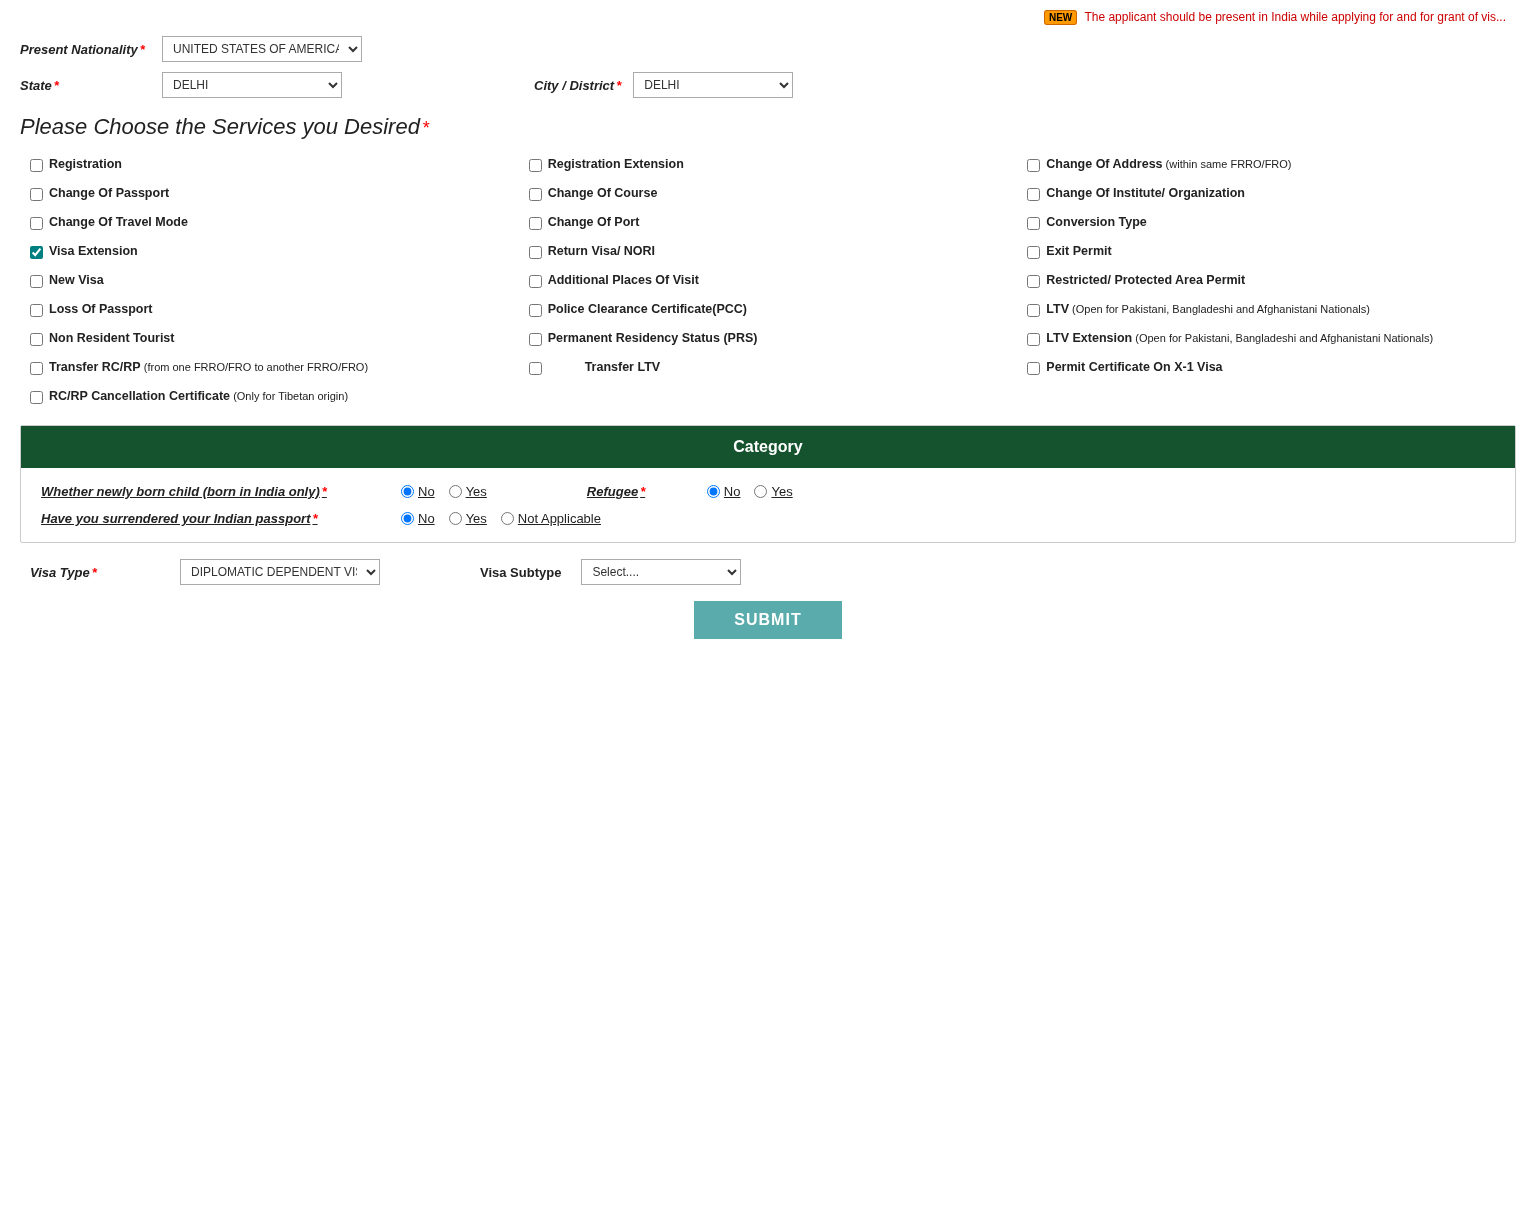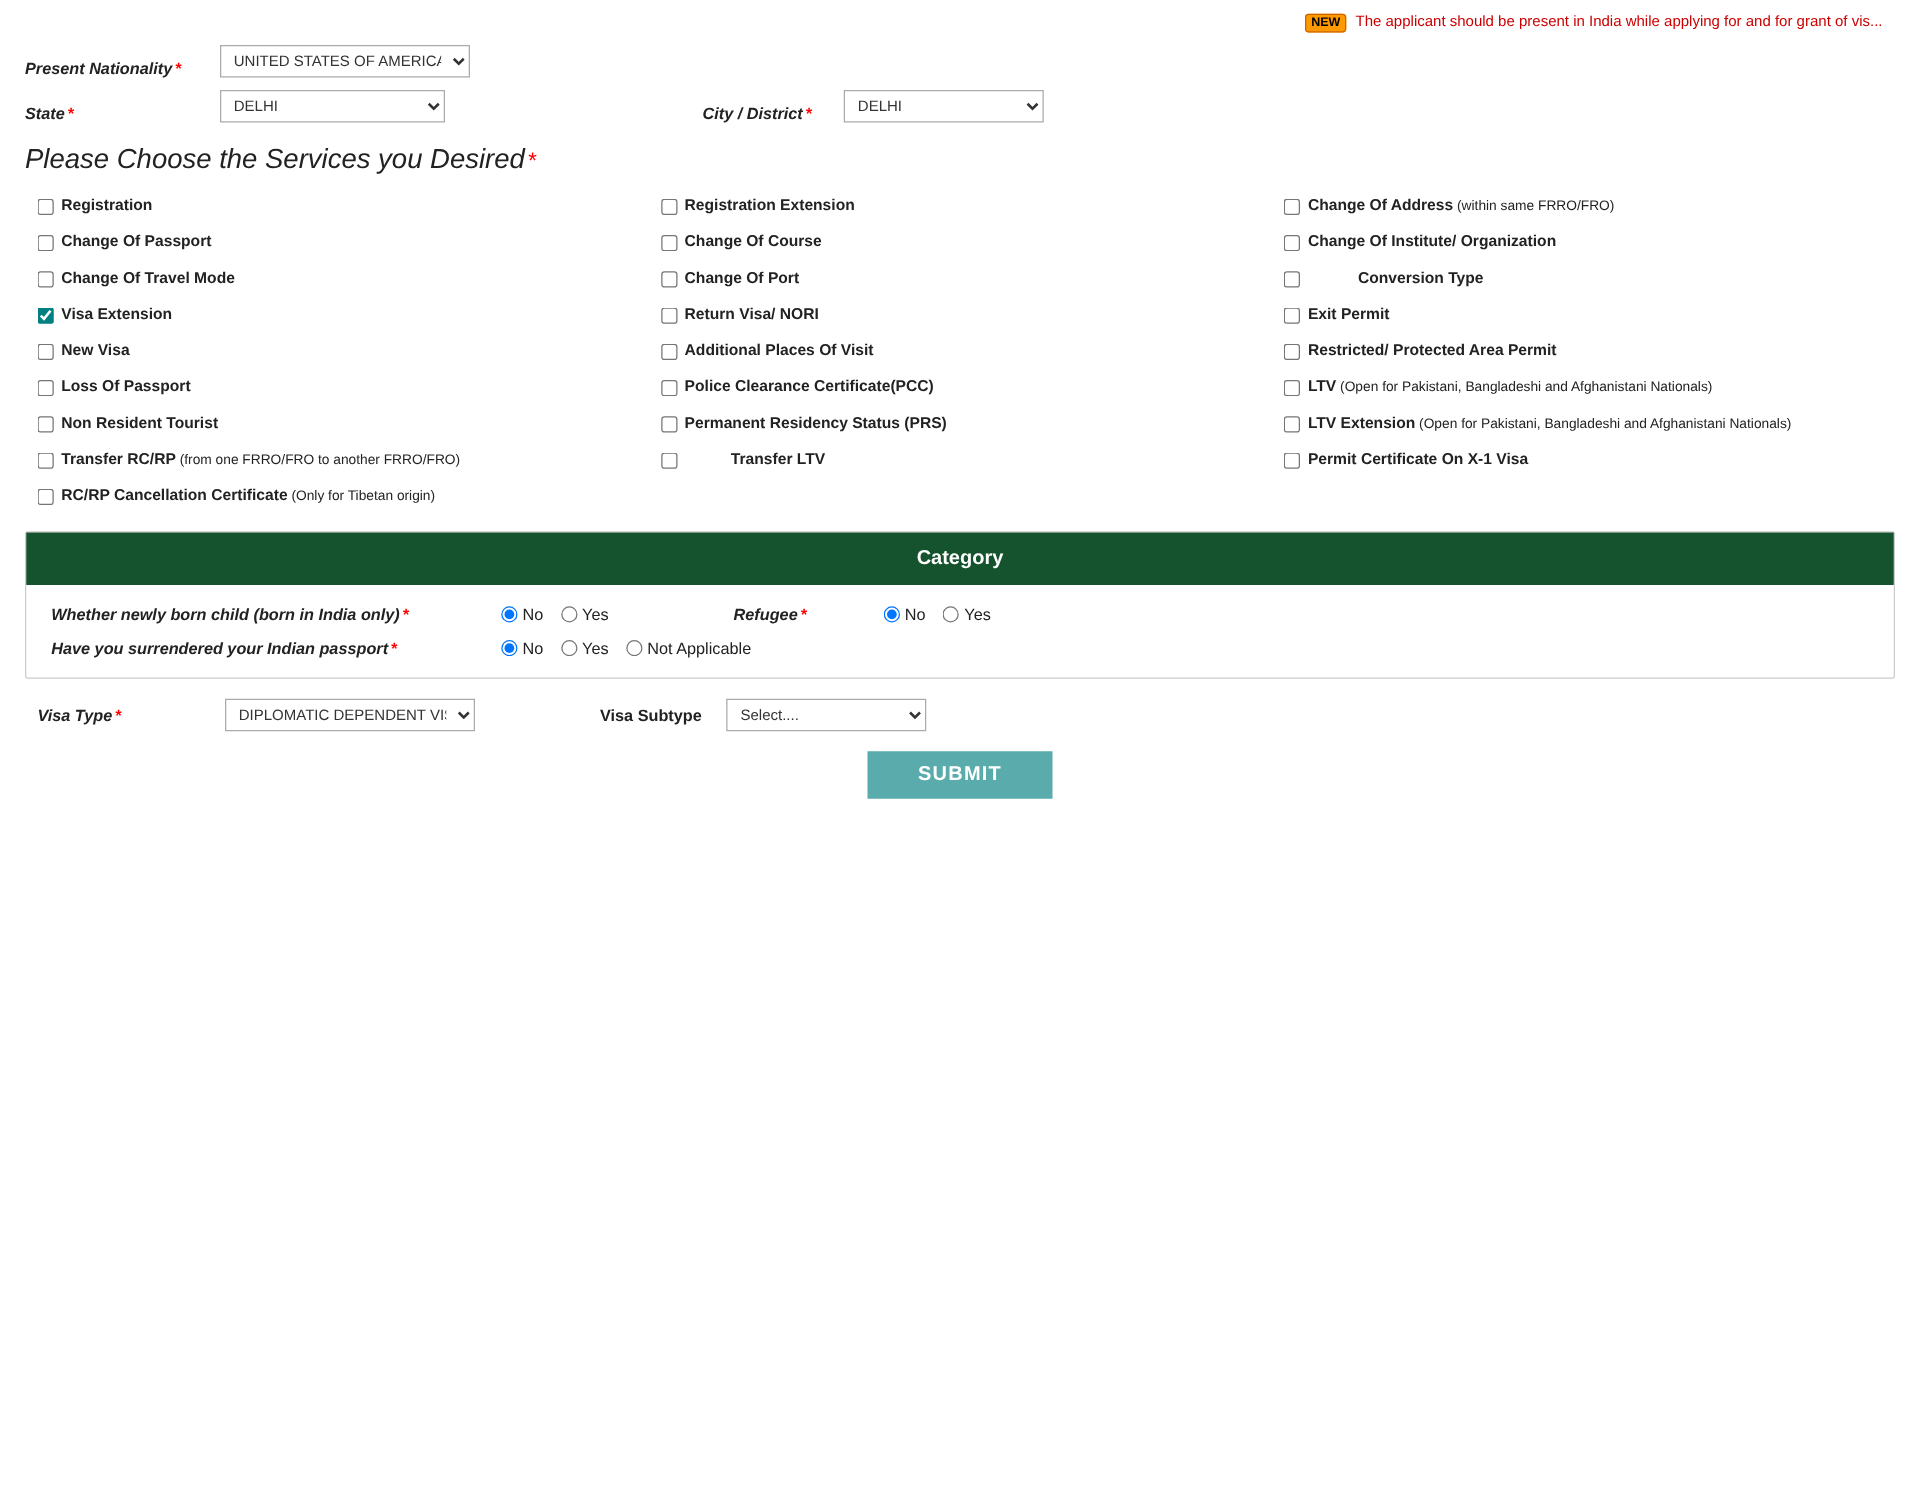--- a/index.html
+++ b/index.html
@@ -22,23 +22,23 @@
       color: #000;
       font-weight: bold;
       font-size: 10px;
       padding: 1px 4px;
       border-radius: 3px;
       margin-right: 4px;
       border: 1px solid #c60;
     }
     .form-row {
       display: flex;
-      align-items: flex-end;
+      align-items: center;
       margin-bottom: 10px;
-      gap: 26px;
+      gap: 12px;
     }
     .field-label {
       font-weight: bold;
       font-style: italic;
       white-space: nowrap;
       min-width: 130px;
     }
     .required {
       color: red;
       margin-left: 2px;
@@ -97,20 +97,21 @@
       text-align: center;
       font-weight: bold;
       font-size: 16px;
       padding: 12px 0;
     }
     .category-body {
       padding: 16px 20px;
       display: flex;
       flex-direction: column;
       gap: 12px;
+      text-decoration: underline;
     }
     .category-row {
       display: flex;
       align-items: center;
       gap: 20px;
     }
     .category-label {
       font-weight: bold;
       font-style: italic;
       min-width: 340px;
@@ -224,21 +225,21 @@
     <div class="service-item">
       <input type="checkbox" id="change-of-travel-mode" style="">
       <label for="change-of-travel-mode" style="cursor: pointer;">Change Of Travel Mode</label>
     </div>
     <div class="service-item">
       <input type="checkbox" id="change-of-port" style="">
       <label for="change-of-port" style="cursor: pointer;">Change Of Port</label>
     </div>
     <div class="service-item">
       <input type="checkbox" id="conversion-type" style="">
-      <label for="conversion-type" style="cursor: pointer; margin-left: 40px;">Conversion Type</label>
+      <label for="conversion-type" style="cursor: pointer;">Conversion Type</label>
     </div>
     <div class="service-item">
       <input type="checkbox" id="visa-extension" checked="" style="">
       <label for="visa-extension" style="cursor: pointer;">Visa Extension</label>
     </div>
     <div class="service-item">
       <input type="checkbox" id="return-visa-nori" style="">
       <label for="return-visa-nori" style="cursor: pointer;">Return Visa/ NORI</label>
     </div>
     <div class="service-item">

